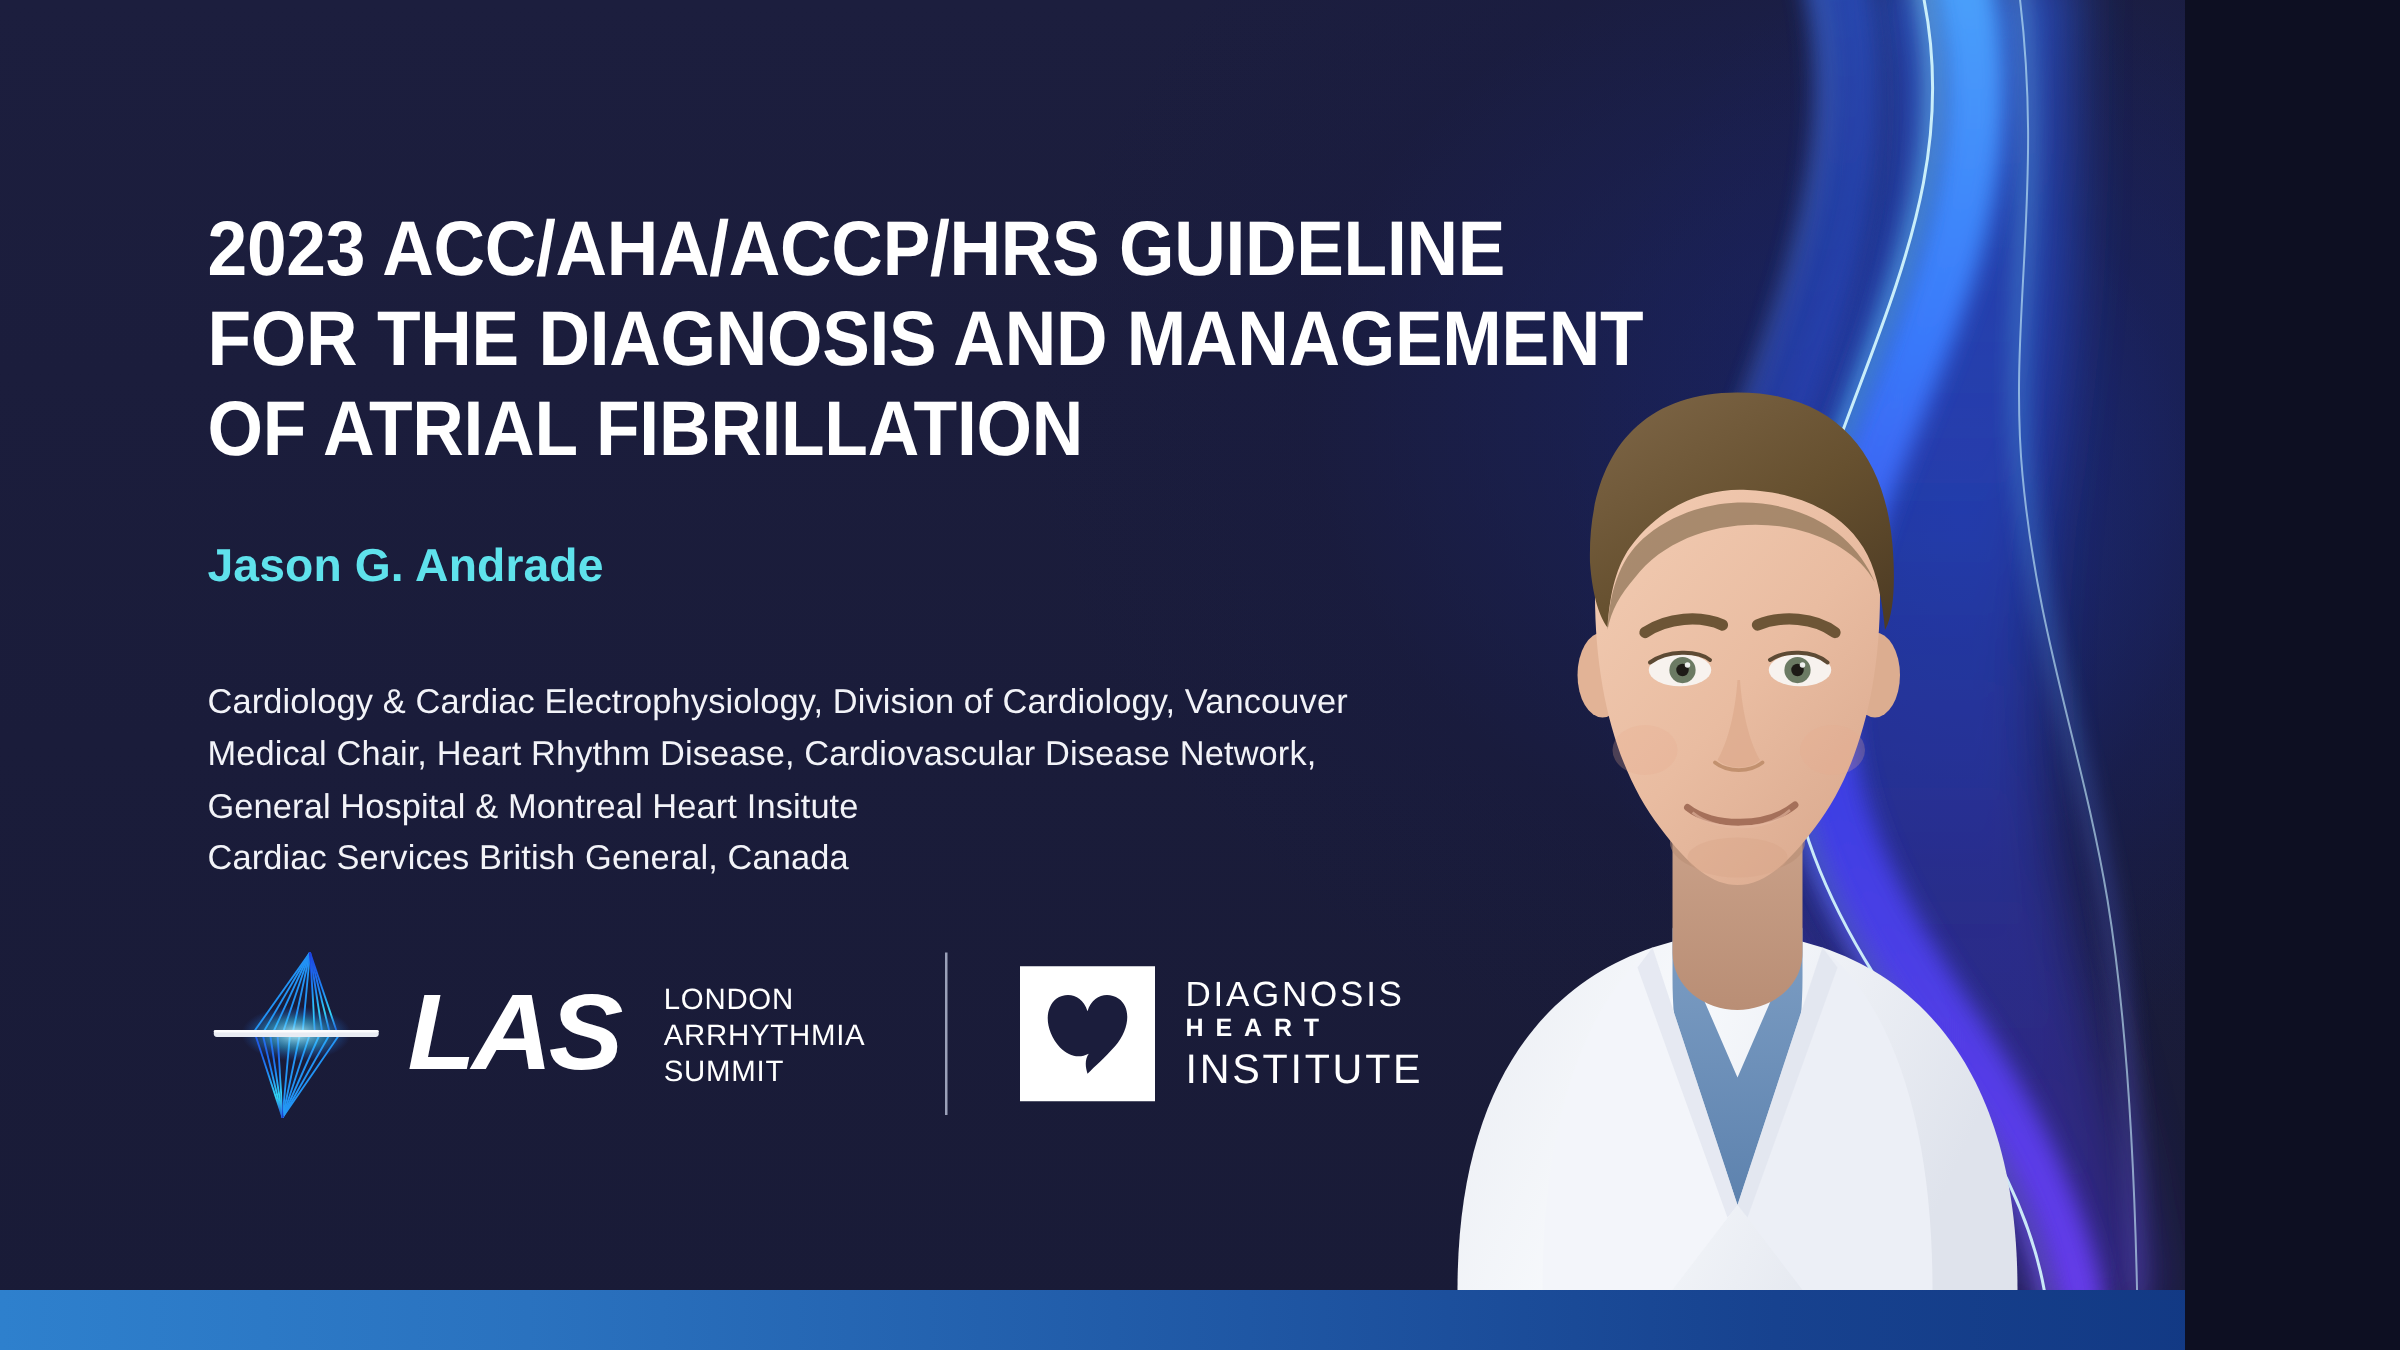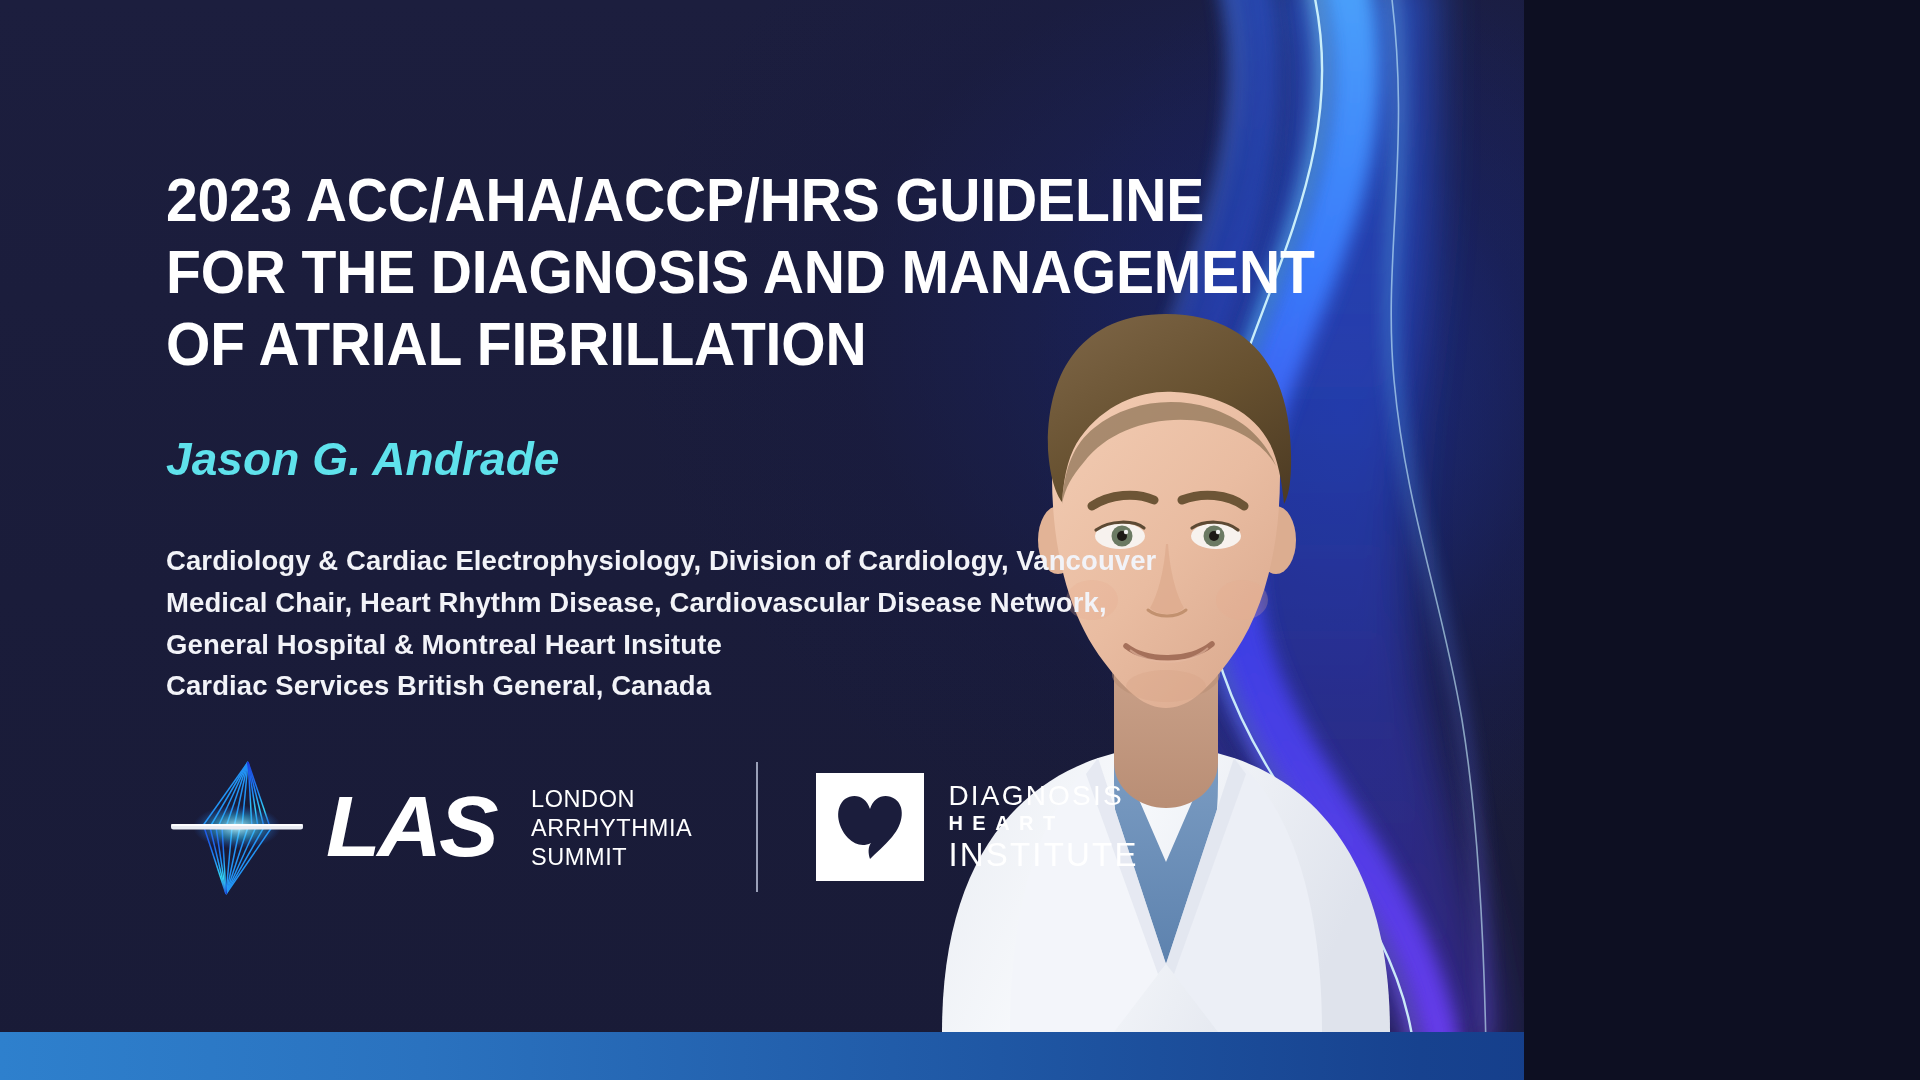--- a/index.html
+++ b/index.html
@@ -6,21 +6,21 @@
     margin: 0;
     padding: 0;
     background: #0d0f22;
   }
   body {
     font-family: "Liberation Sans", sans-serif;
   }
 
   .slide {
     position: relative;
-    width: 1524px;
+    width: 1748px;
     height: 1080px;
     overflow: hidden;
     background: #a16207;
   }
 
   
   .bg-base {
     position: absolute;
     inset: 0;
     background:
@@ -65,35 +65,34 @@
     transform-origin: left top;
     white-space: pre-line;
   }
 
   
   .author {
     position: absolute;
     left: 166px;
     top: 432px;
     color: #5fe2ec;
-    font-size: 46px;
+    font-size: 37px;
     font-weight: 700;
     letter-spacing: 0.1px;
-    font-style: italic;
   }
 
   
   .affil {
     position: absolute;
     left: 166px;
     top: 540px;
     width: 1180px;
     color: #f2f3f8;
     font-size: 27.5px;
-    font-weight: 700;
+    font-weight: 400;
     line-height: 1.52;
     letter-spacing: 0.1px;
   }
   .affil-line { display: block; white-space: pre; }
 
   
   .logo-row {
     position: absolute;
     left: 166px;
     top: 752px;

